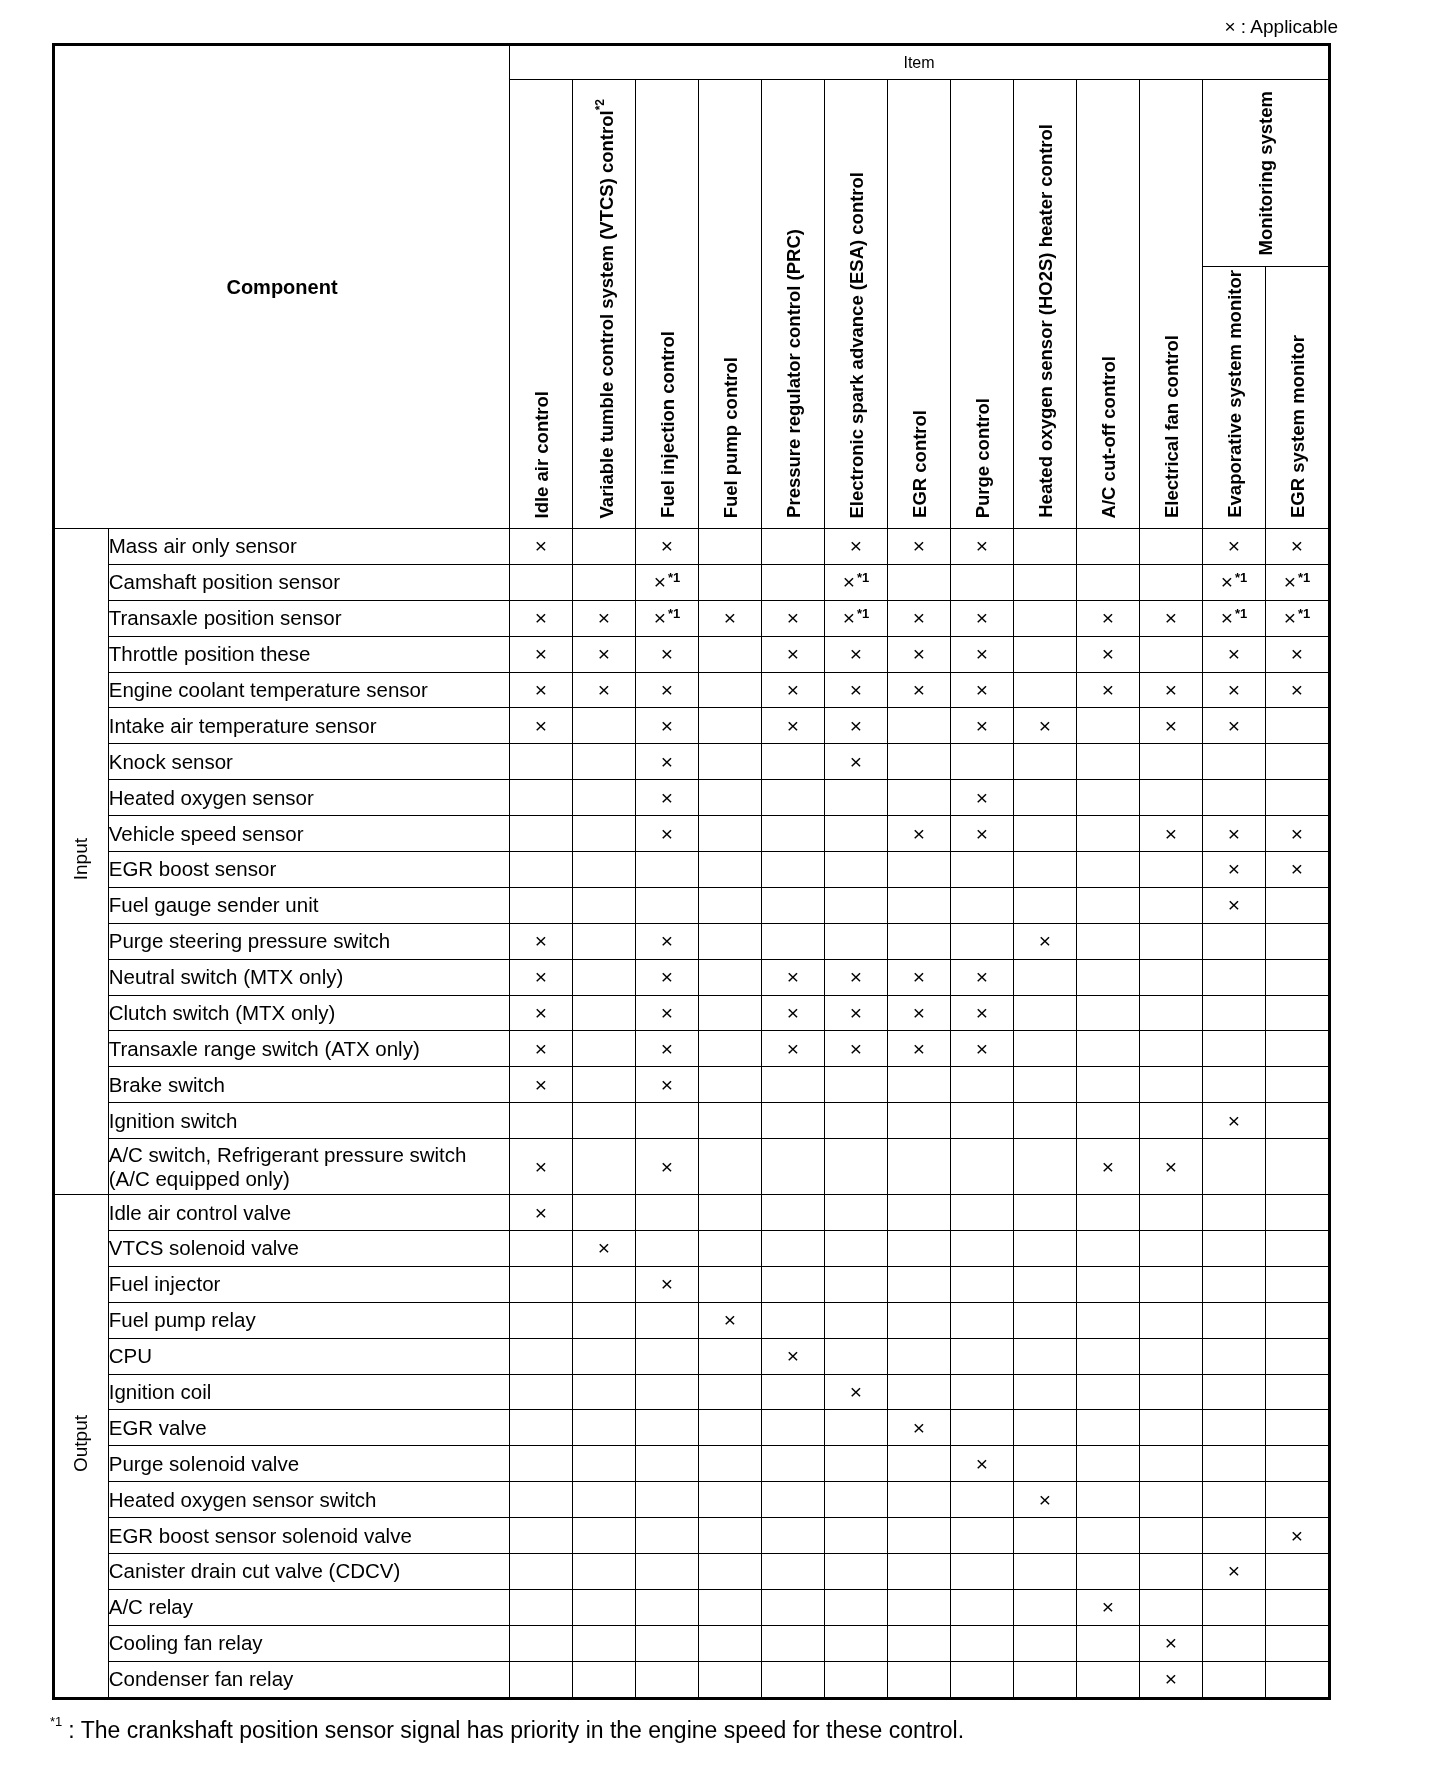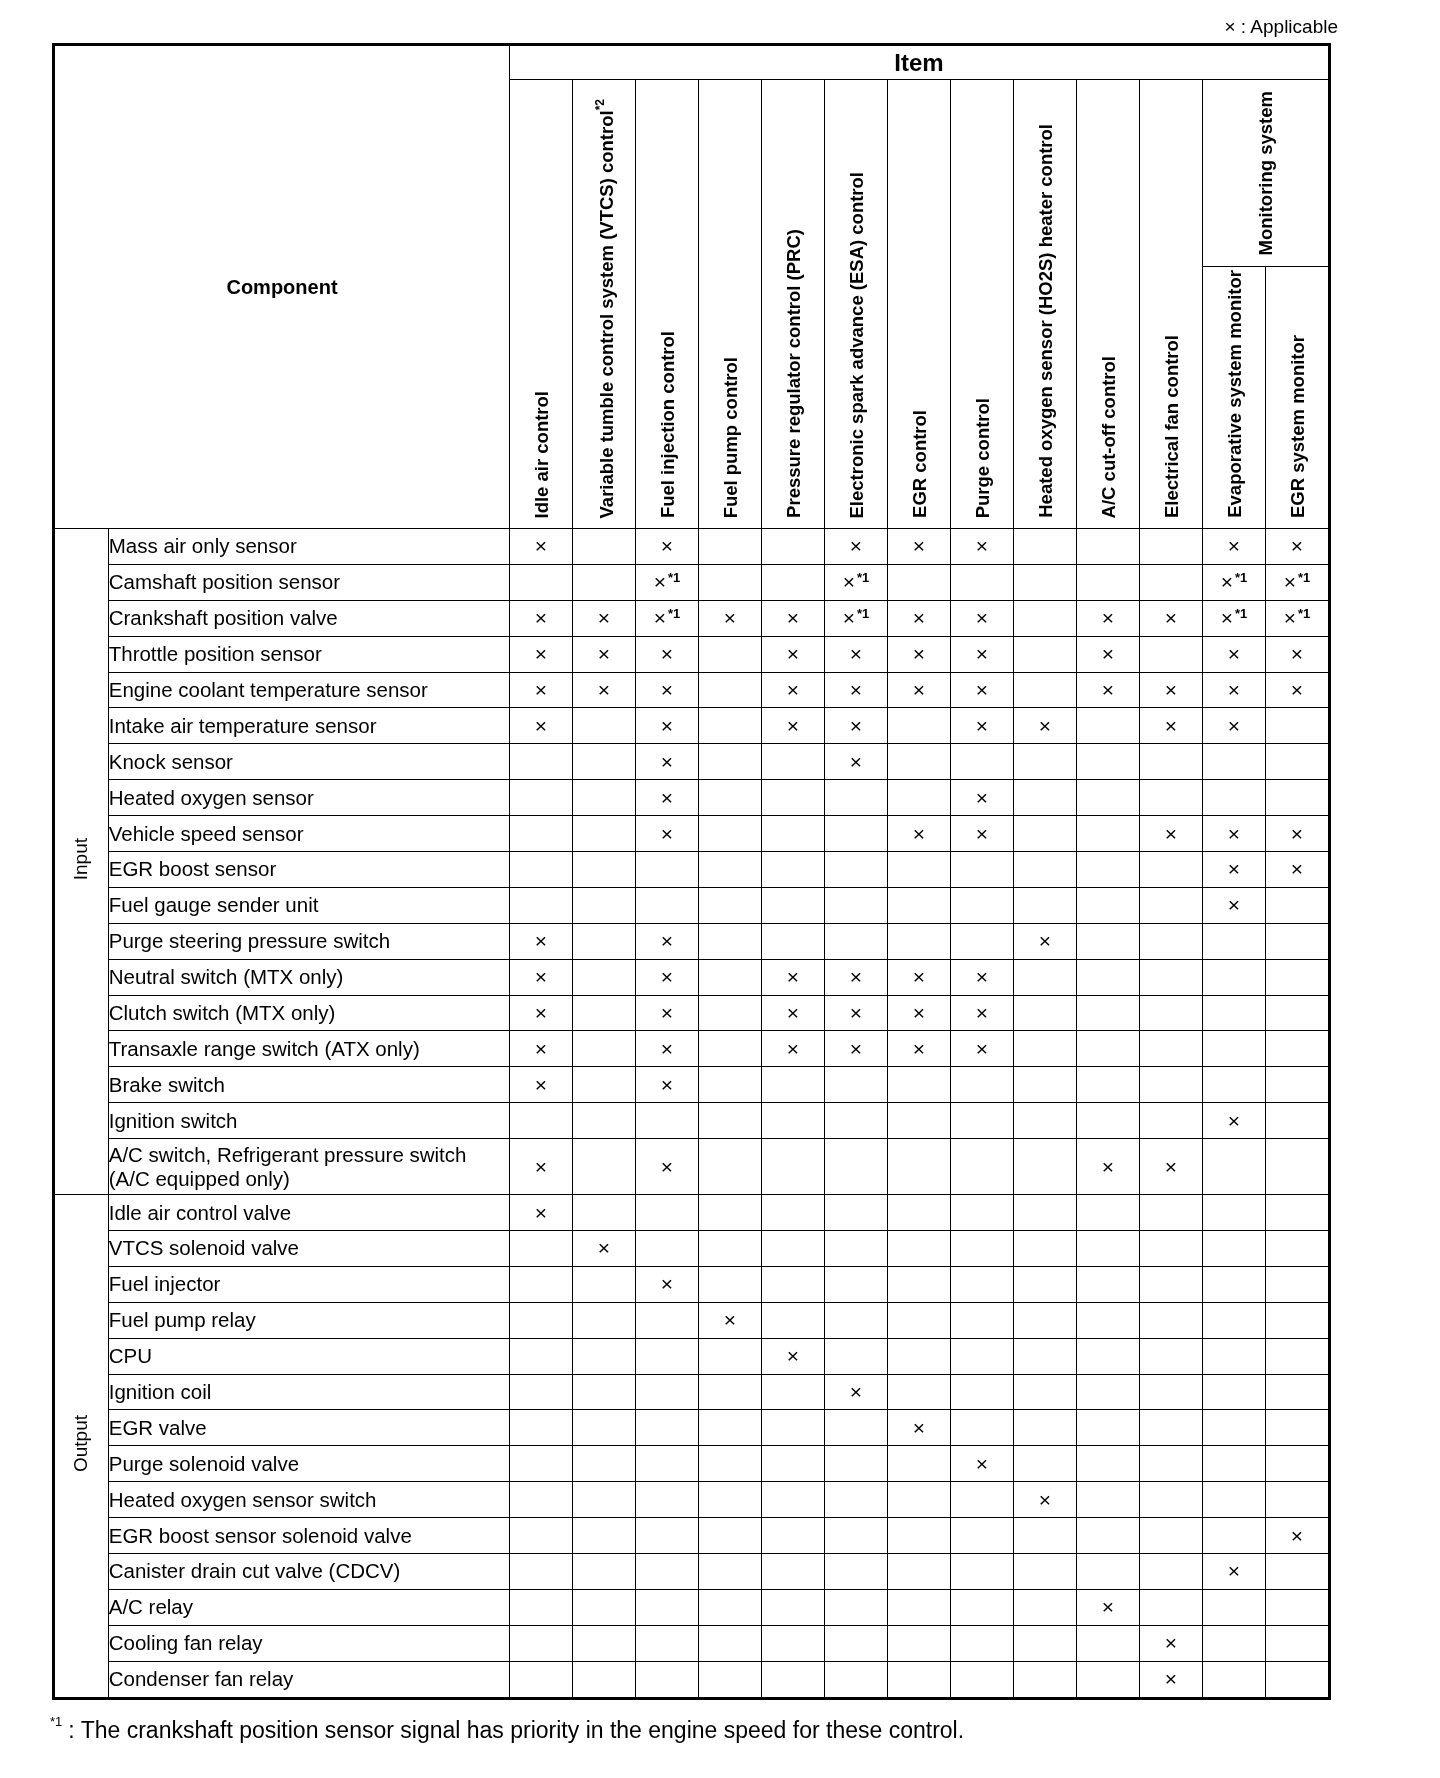--- a/index.html
+++ b/index.html
@@ -3,21 +3,21 @@
 <meta charset="utf-8">
 <style>
   html, body { margin:0; padding:0; background:#ffffff; }
   body { width:1440px; height:1778px; position:relative; overflow:hidden;
          font-family:"Liberation Sans", sans-serif; color:#000; }
   .legend { position:absolute; top:16px; right:102px; font-size:19px;margin-left:24px; }
   table.matrix { position:absolute; left:52px; top:43px; border-collapse:collapse;
                  border:3px solid #000; table-layout:fixed; }
   table.matrix td, table.matrix th { border:1.6px solid #000; padding:0; }
   th.component-head { width:454px; font-size:20px; font-weight:bold; }
-  th.item-head { height:33px; font-size:24px; font-weight:bold; text-align:center; }
+  th.item-head { height:33px; font-size:16px; font-weight:normal; text-align:center; }
   th.col-head { width:62px; height:448px; vertical-align:bottom; }
   th.col-head.sub { height:260px; }
   th.mon-head { height:186px; }
   .vtext { writing-mode:vertical-rl; transform:rotate(180deg); font-size:18.5px;
            font-weight:bold; text-align:left; line-height:21px; margin:0 auto 10px auto;
            white-space:normal; max-height:430px; }
   .mon-head .vtext { margin:0 auto; max-height:170px; text-align:center; }
   td.group { width:52px; text-align:center; }
   td.group .gtext { writing-mode:vertical-rl; transform:rotate(180deg); font-size:19px;
                     display:inline-block; }
@@ -116,37 +116,37 @@
         <td class="cell"><span>×</span><sup>*1</sup></td>
         <td class="cell"></td>
         <td class="cell"></td>
         <td class="cell"></td>
         <td class="cell"></td>
         <td class="cell"></td>
         <td class="cell"><span>×</span><sup>*1</sup></td>
         <td class="cell"><span>×</span><sup>*1</sup></td>
       </tr>
       <tr>
-        <td class="comp">Crankshaft position valve</td>
-        <td class="cell"><span>×</span></td>
-        <td class="cell"><span>×</span></td>
-        <td class="cell"><span>×</span><sup>*1</sup></td>
-        <td class="cell"><span>×</span></td>
-        <td class="cell"><span>×</span></td>
-        <td class="cell"><span>×</span><sup>*1</sup></td>
-        <td class="cell"><span>×</span></td>
-        <td class="cell"><span>×</span></td>
-        <td class="cell"></td>
-        <td class="cell"><span>×</span></td>
-        <td class="cell"><span>×</span></td>
-        <td class="cell"><span>×</span><sup>*1</sup></td>
-        <td class="cell"><span>×</span><sup>*1</sup></td>
-      </tr>
-      <tr>
-        <td class="comp">Throttle position sensor</td>
+        <td class="comp">Transaxle position sensor</td>
+        <td class="cell"><span>×</span></td>
+        <td class="cell"><span>×</span></td>
+        <td class="cell"><span>×</span><sup>*1</sup></td>
+        <td class="cell"><span>×</span></td>
+        <td class="cell"><span>×</span></td>
+        <td class="cell"><span>×</span><sup>*1</sup></td>
+        <td class="cell"><span>×</span></td>
+        <td class="cell"><span>×</span></td>
+        <td class="cell"></td>
+        <td class="cell"><span>×</span></td>
+        <td class="cell"><span>×</span></td>
+        <td class="cell"><span>×</span><sup>*1</sup></td>
+        <td class="cell"><span>×</span><sup>*1</sup></td>
+      </tr>
+      <tr>
+        <td class="comp">Throttle position these</td>
         <td class="cell"><span>×</span></td>
         <td class="cell"><span>×</span></td>
         <td class="cell"><span>×</span></td>
         <td class="cell"></td>
         <td class="cell"><span>×</span></td>
         <td class="cell"><span>×</span></td>
         <td class="cell"><span>×</span></td>
         <td class="cell"><span>×</span></td>
         <td class="cell"></td>
         <td class="cell"><span>×</span></td>

